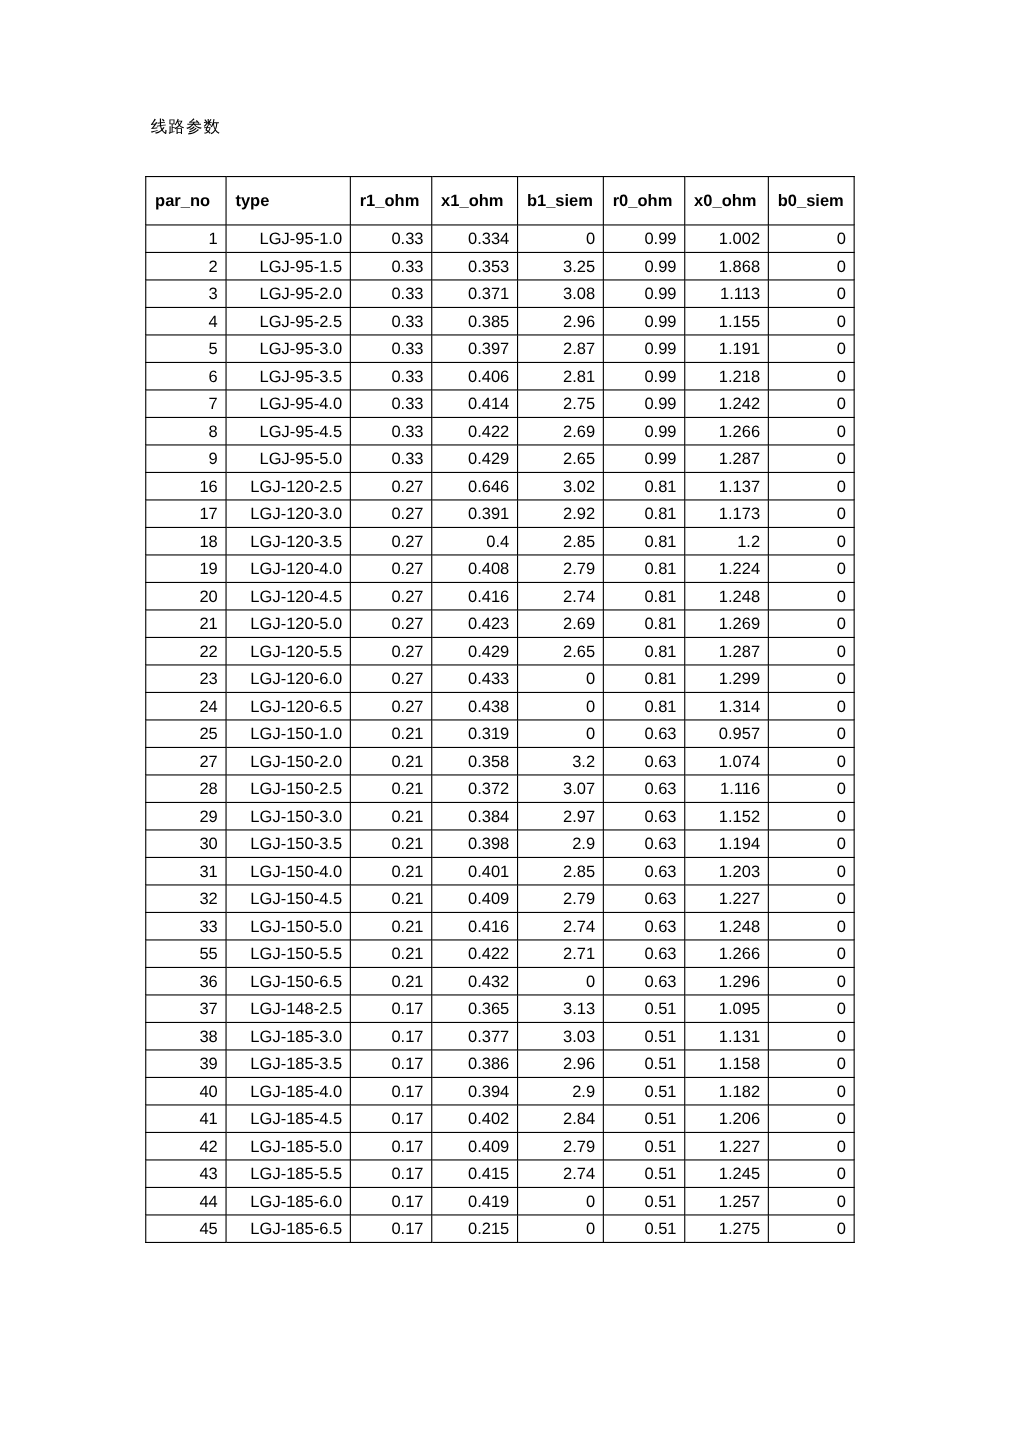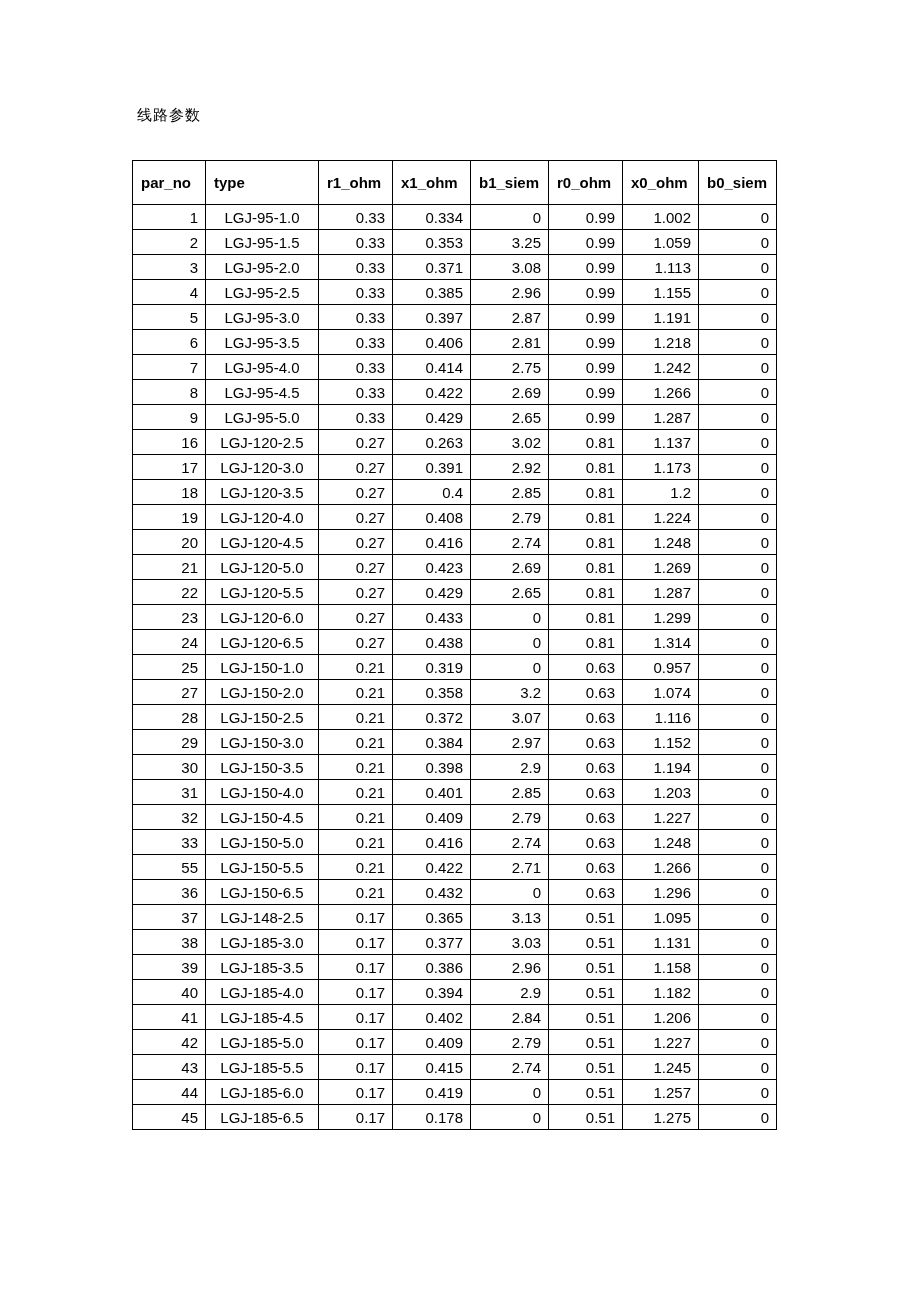--- a/index.html
+++ b/index.html
@@ -40,21 +40,21 @@
     font-weight: bold;
     text-align: left;
     height: 44px;
     padding: 0 8px;
   }
   .param-table td {
     height: 25px;
     padding: 0 7px;
   }
   .param-table td.num { text-align: right; }
-  .param-table td.txt { text-align: center; }
+  .param-table td.txt { text-align: right; }
   col.c1 { width: 73px; }
   col.c2 { width: 113px; }
   col.c3 { width: 74px; }
   col.c4 { width: 78px; }
   col.c5 { width: 78px; }
   col.c6 { width: 74px; }
   col.c7 { width: 76px; }
   col.c8 { width: 78px; }
 </style>
 </head>
@@ -96,21 +96,21 @@
         <td class="num">1.002</td>
         <td class="num">0</td>
       </tr>
       <tr>
         <td class="num">2</td>
         <td class="txt">LGJ-95-1.5</td>
         <td class="num">0.33</td>
         <td class="num">0.353</td>
         <td class="num">3.25</td>
         <td class="num">0.99</td>
-        <td class="num">1.059</td>
+        <td class="num">1.868</td>
         <td class="num">0</td>
       </tr>
       <tr>
         <td class="num">3</td>
         <td class="txt">LGJ-95-2.0</td>
         <td class="num">0.33</td>
         <td class="num">0.371</td>
         <td class="num">3.08</td>
         <td class="num">0.99</td>
         <td class="num">1.113</td>
@@ -173,21 +173,21 @@
         <td class="num">0.429</td>
         <td class="num">2.65</td>
         <td class="num">0.99</td>
         <td class="num">1.287</td>
         <td class="num">0</td>
       </tr>
       <tr>
         <td class="num">16</td>
         <td class="txt">LGJ-120-2.5</td>
         <td class="num">0.27</td>
-        <td class="num">0.263</td>
+        <td class="num">0.646</td>
         <td class="num">3.02</td>
         <td class="num">0.81</td>
         <td class="num">1.137</td>
         <td class="num">0</td>
       </tr>
       <tr>
         <td class="num">17</td>
         <td class="txt">LGJ-120-3.0</td>
         <td class="num">0.27</td>
         <td class="num">0.391</td>
@@ -443,20 +443,20 @@
         <td class="num">0.419</td>
         <td class="num">0</td>
         <td class="num">0.51</td>
         <td class="num">1.257</td>
         <td class="num">0</td>
       </tr>
       <tr>
         <td class="num">45</td>
         <td class="txt">LGJ-185-6.5</td>
         <td class="num">0.17</td>
-        <td class="num">0.178</td>
+        <td class="num">0.215</td>
         <td class="num">0</td>
         <td class="num">0.51</td>
         <td class="num">1.275</td>
         <td class="num">0</td>
       </tr>
     </tbody>
 </table>
 
 </body></html>

